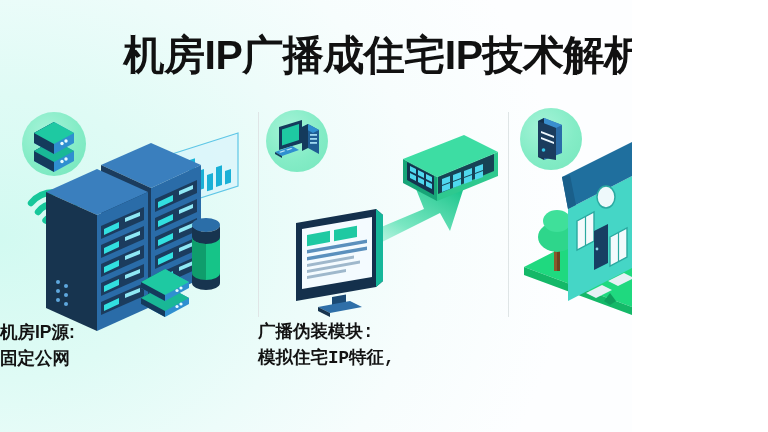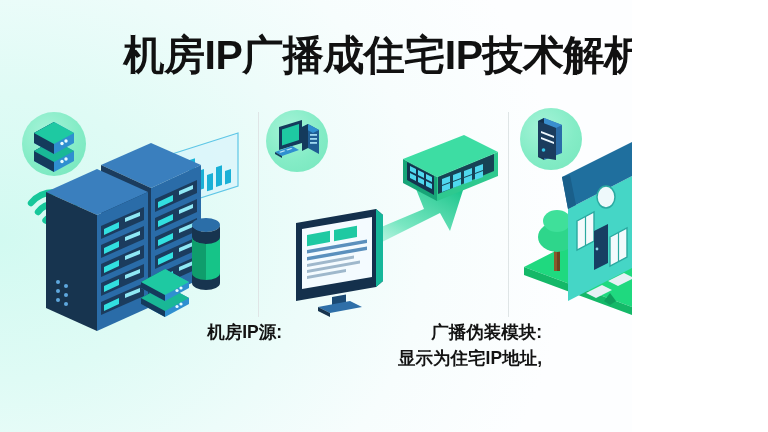--- a/index.html
+++ b/index.html
@@ -47,29 +47,28 @@
     height: 215px;
   }
   .panel.p1 { left: 0px;   width: 258px; }
   .panel.p2 { left: 258px; width: 250px; }
   .panel.p3 { left: 508px; width: 260px; }
 
   
   .caption {
     position: absolute;
     top: 320px;
-    text-align: right;
+    text-align: left;
     color: #131313;
     font-size: 17.5px;
     font-weight: 700;
     line-height: 25.5px;
-    margin-left: 24px;
   }
   .caption.c1 { left: 0px;   width: 258px; }
-  .caption.c2 { left: 268px; width: 250px; }
+  .caption.c2 { left: 258px; width: 250px; font-family: Liberation Mono, monospace; }
   .caption.c3 { left: 508px; width: 260px; }
   .caption .line { display: block; white-space: nowrap; }
 
   
   .badge {
     position: absolute;
     border-radius: 50%;
     background: radial-gradient(circle at 38% 32%, #a5f3d8 0%, #84ecc6 55%, #76e6bd 100%);
   }
   .badge svg { position: absolute; top: 0; left: 0; }
@@ -388,21 +387,22 @@
           <polygon points="118,166 146,152 152,155 124,169"></polygon>
           <polygon points="121,172 149,158 155,161 127,175"></polygon>
           <polygon points="124,178 152,164 158,167 130,181"></polygon>
         </g>
       </svg>
     </div>
   </div>
 
   <div class="caption c1">
     <span class="line">机房IP源:</span>
+    <span class="line">固定公网</span>
   </div>
 
   <div class="caption c2">
     <span class="line">广播伪装模块:</span>
-    <span class="line">显示为住宅IP地址,</span>
+    <span class="line">模拟住宅IP特征,</span>
   </div>
 
 
 </div>
 
 </body></html>

